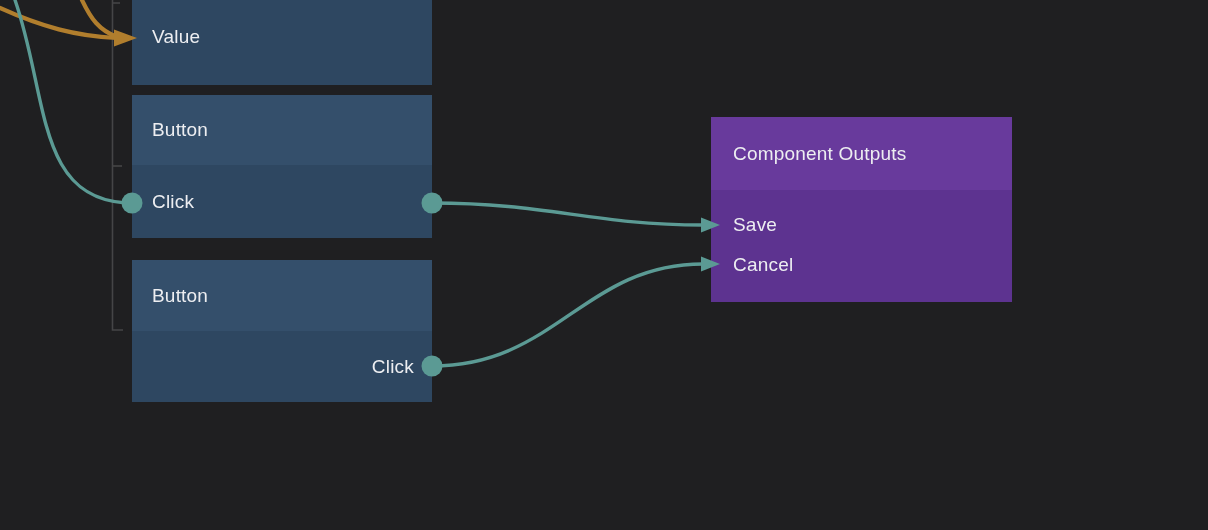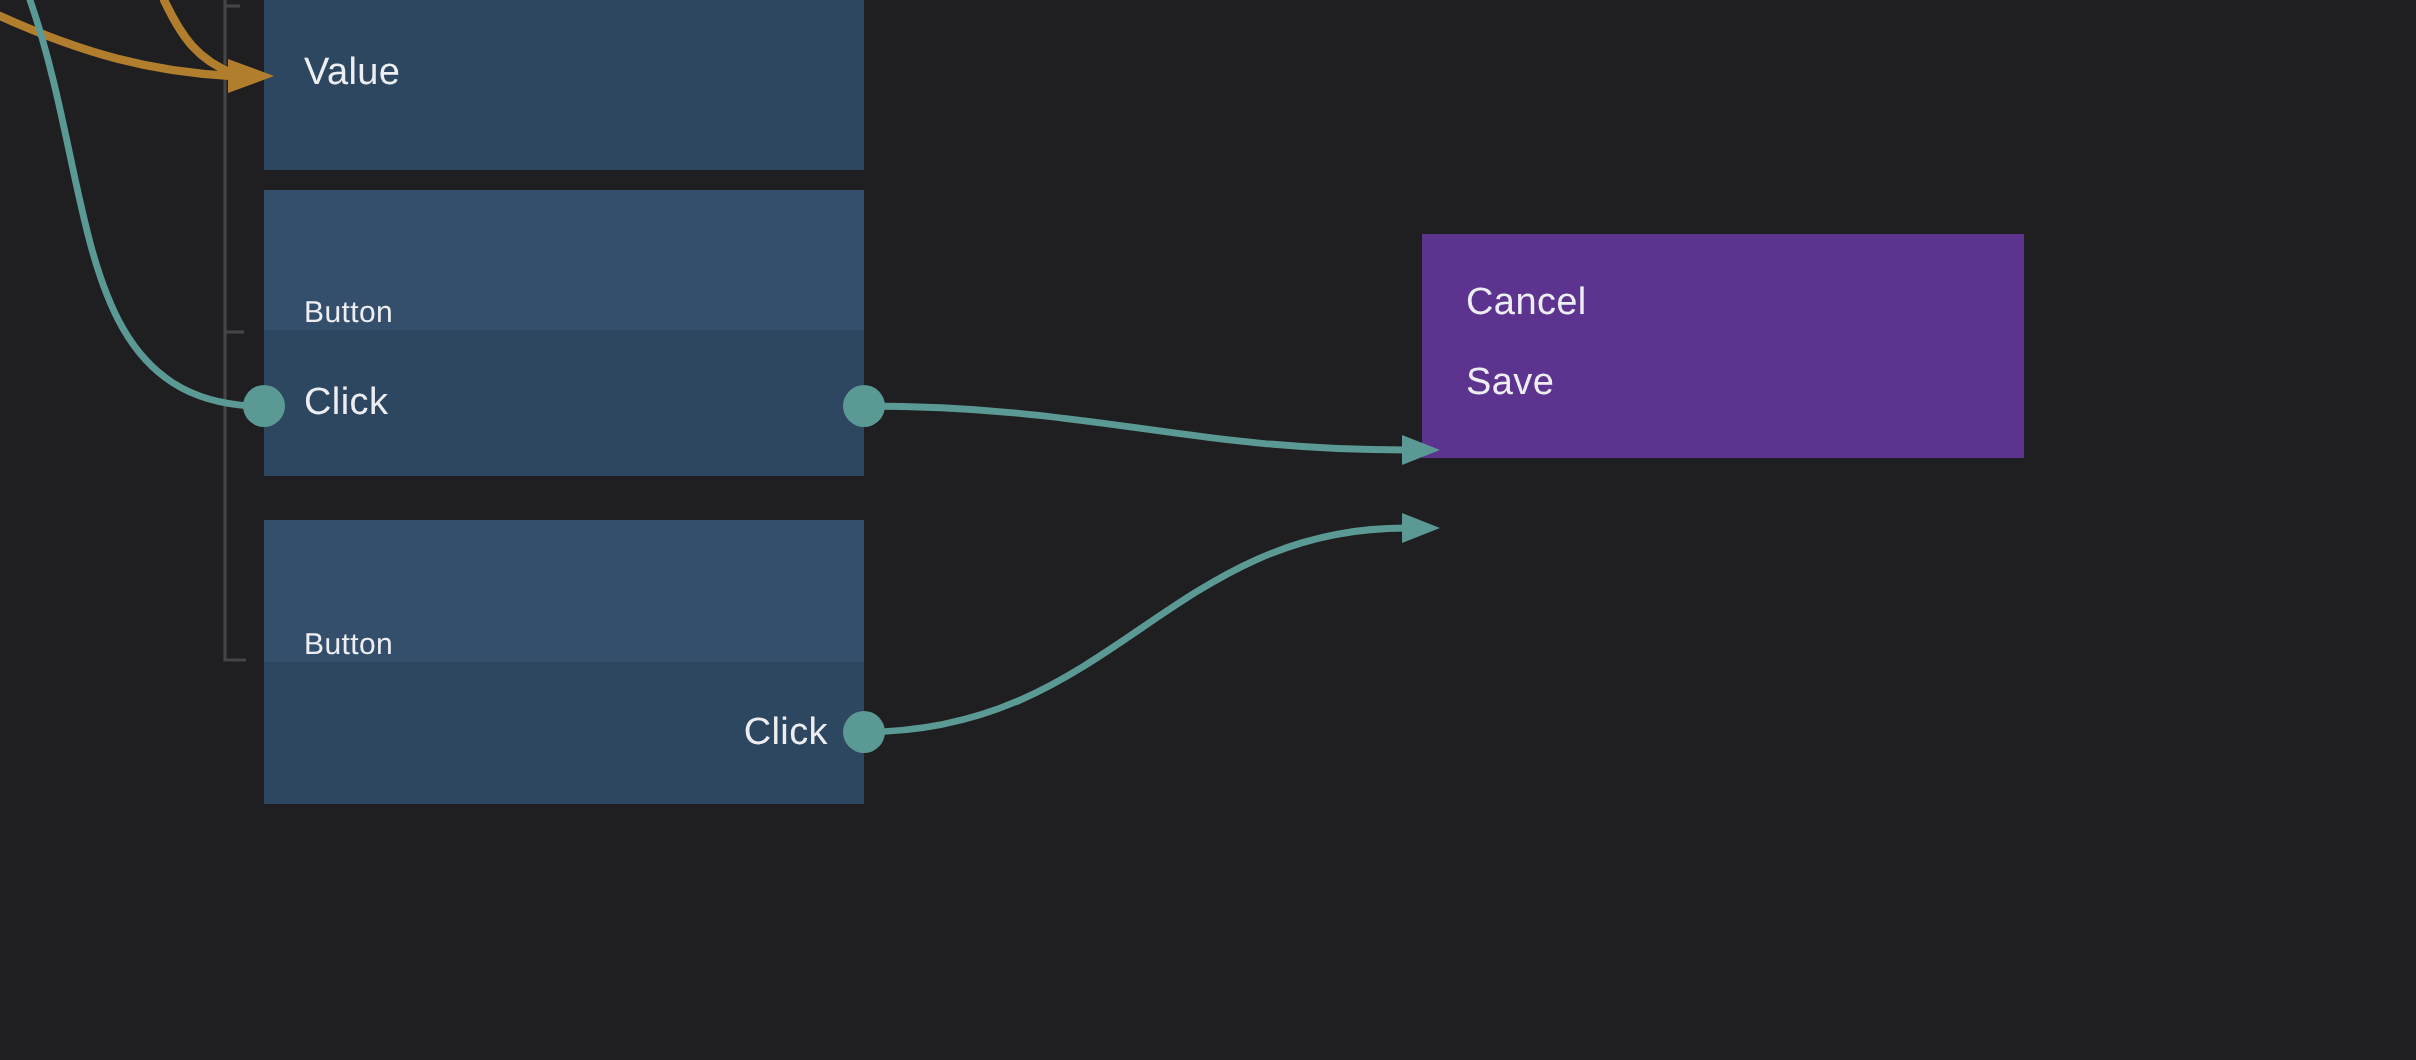--- a/index.html
+++ b/index.html
@@ -6,23 +6,23 @@
   .canvas{
     position:relative;
     width:1208px;height:530px;
     overflow:hidden;
     background:var(--background,#1f1f21);
     font-family:"Liberation Sans","DejaVu Sans",sans-serif;
     color:var(--text,#edeef1);
   }
   .node{position:absolute;z-index:1;}
   .node-header{
-    display:flex;align-items:flex-end;
+    display:flex;align-items:center;
     padding-left:20px;
-    font-size:15px;letter-spacing:.2px;
+    font-size:19px;letter-spacing:.2px;
   }
   .node-body{position:relative;}
   .port-row{
     display:flex;align-items:center;
     font-size:19px;letter-spacing:.2px;
   }
   .port-row.left{justify-content:flex-start;padding-left:20px;}
   .port-row.right{justify-content:flex-end;padding-right:18px;}
   
   .slate-header{background:var(--slate-header,#344f6b);}
@@ -68,26 +68,29 @@
       <span>Button</span>
     </div>
     <div class="node-body slate-body" style="height:71px;">
       <div class="port-row right" style="height:71px;">
         <span>Click</span>
       </div>
     </div>
   </div>
 
   <div class="node" style="left:711px;top:117px;width:301px;">
+    <div class="node-header purple-header" style="height:73px;padding-left:22px;">
+      <span>Component Outputs</span>
+    </div>
     <div class="node-body purple-body" style="height:112px;padding-top:15px;box-sizing:border-box;">
       <div class="port-row left" style="height:40px;padding-left:22px;">
-        <span>Cancel</span>
+        <span>Save</span>
       </div>
       <div class="port-row left" style="height:40px;padding-left:22px;">
-        <span>Save</span>
+        <span>Cancel</span>
       </div>
     </div>
   </div>
 
   <svg class="wires" width="1208" height="530" viewBox="0 0 1208 530">
 
     <path class="guide" d="M112.5 0 V330 H123"></path>
     <path class="guide" d="M112.5 3 H120"></path>
     <path class="guide" d="M112.5 166 H122"></path>
 

